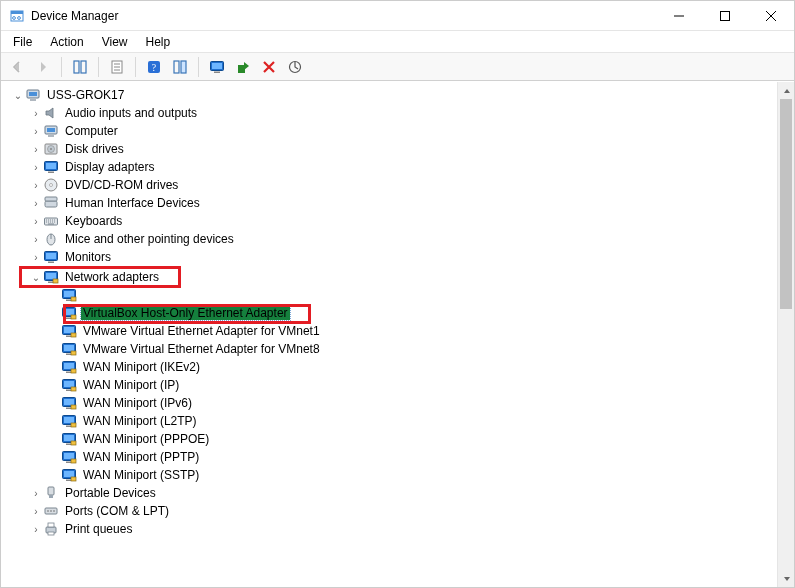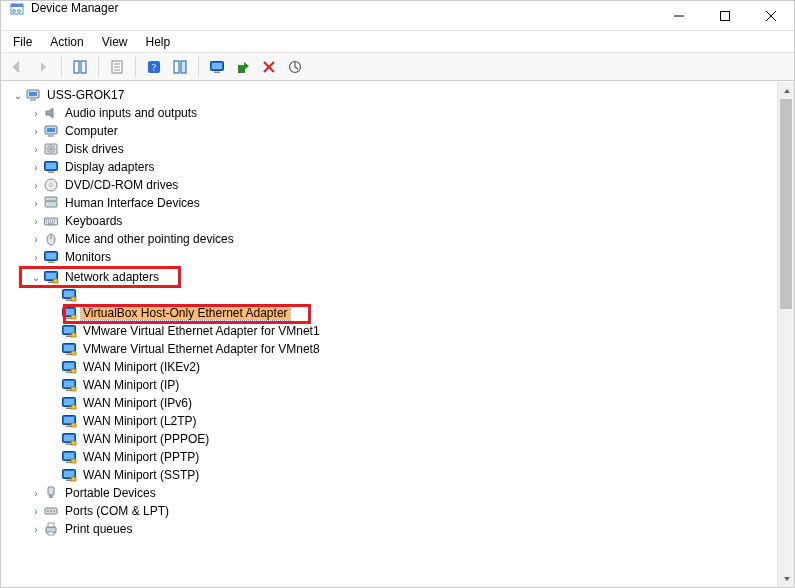--- a/index.html
+++ b/index.html
@@ -6,21 +6,21 @@
   html, body { margin:0; padding:0; }
   body {
     font-family: "Segoe UI", Tahoma, sans-serif;
     font-size: 12px;
     background:#fff;
     color:#000;
   }
   .outer { width:795px; height:588px; border:1px solid #ccc; margin:0; display:flex; flex-direction:column; background:#fff;}
   
   .titlebar {
-    height:30px; display:flex; padding:0 0 0 8px; border-bottom:1px solid #e5e5e5;
+    height:30px; display:flex; align-items:center; padding:0 0 0 8px; border-bottom:1px solid #e5e5e5;
   }
   .titlebar .title { flex:1; font-size:12px; color:#000; }
   .titlebar .ticon { width:16px; height:16px; margin-right:6px; display:flex; align-items:center; justify-content:center;}
   .winbtns { display:flex; }
   .winbtn { width:46px; height:30px; display:flex; align-items:center; justify-content:center; }
   .winbtn svg { width:10px; height:10px; }
   
   .menubar {
     height:22px; display:flex; align-items:center; padding:0 4px; gap:2px; border-bottom:1px solid #e5e5e5;
     font-size:12px;
@@ -40,21 +40,21 @@
   .treepane { flex:1; overflow:auto; padding:4px 0 4px 6px; position:relative;}
   .scrollbar { width:17px; background:#f0f0f0; border-left:1px solid #e5e5e5; position:relative;}
   .scrollbar .arrow { position:absolute; left:0; width:17px; height:17px; display:flex; align-items:center; justify-content:center; background:#f0f0f0;}
   .scrollbar .arrow.up{top:0;} .scrollbar .arrow.down{bottom:0;}
   .scrollbar .thumb { position:absolute; left:2px; right:2px; top:17px; height:210px; background:#c2c2c2; border-radius:0;}
   
   .node { display:flex; align-items:center; height:18px; white-space:nowrap; }
   .chev { width:14px; display:inline-flex; align-items:center; justify-content:center; color:#666; font-size:10px;}
   .icon { width:16px; height:16px; margin-right:4px; display:inline-flex; align-items:center; justify-content:center;}
   .label { padding:0 2px; }
-  .label.sel { background:#fdba74; outline:1px dotted #7aa7d8;}
+  .label.sel { background:#15803d; outline:1px dotted #7aa7d8;}
   .indent-0 { padding-left:4px; }
   .indent-1 { padding-left:22px; }
   .indent-2 { padding-left:40px; }
   .highlight-red { border:3px solid #e31c23; }
 </style>
 </head>
 <body>
 
 <svg width="0" height="0" style="position:absolute">
   <defs>

